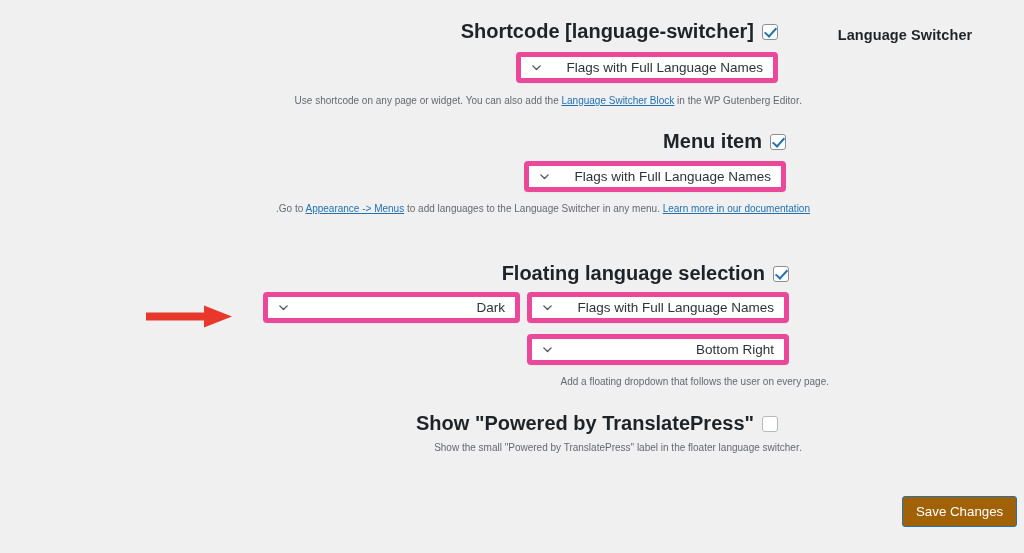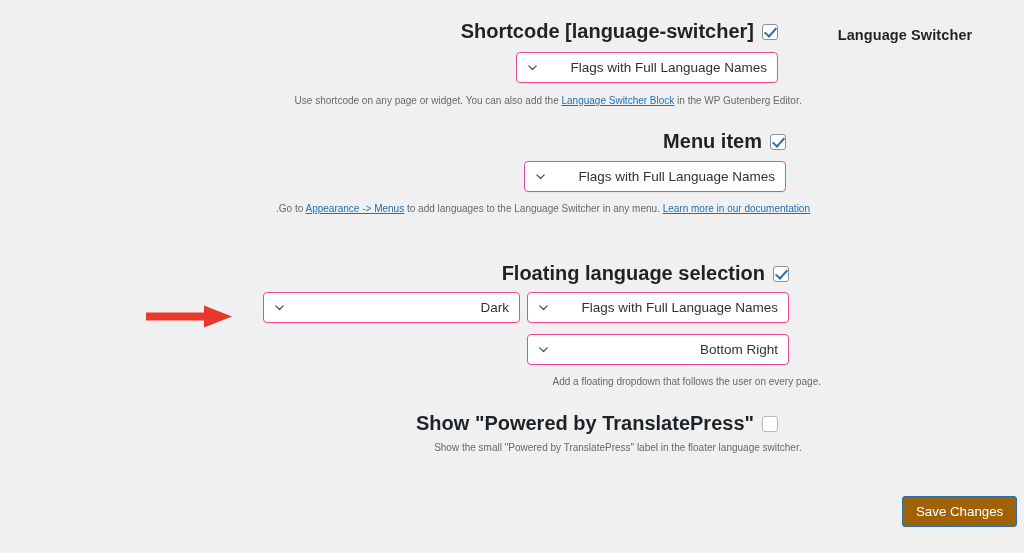--- a/index.html
+++ b/index.html
@@ -83,21 +83,21 @@
   }
   .cbx.plain {
     border-color: #b4b9be;
   }
 
   
   .sel {
     box-sizing: border-box;
     height: 31px;
     background: #fff;
-    border: 1px solid #ec4899;
+    border: 5px solid #ec4899;
     border-radius: 4px;
     display: flex;
     flex-direction: row;
     align-items: center;
     padding: 0 10px 0 9px;
     font-size: 13.5px;
     color: #2c3338;
     box-shadow: 0 1px 1px rgba(0,0,0,.03);
     position: relative;
   }
@@ -241,21 +241,21 @@
 
       <div class="sel" style="position:absolute; left:516px; top:72px; width:262px;">
         <span class="chev">
           <svg width="13" height="13" viewBox="0 0 16 16">
             <path d="M3.5 6 L8 10.5 L12.5 6" fill="none" stroke="#50575e" stroke-width="1.7" stroke-linecap="round" stroke-linejoin="round"></path>
           </svg>
         </span>
         <span class="sel-text">Bottom Right</span>
       </div>
 
-      <div class="desc" style="position:absolute; left:8px; top:109px; width:790px;">.Add a floating dropdown that follows the user on every page</div>
+      <div class="desc" style="position:absolute; left:16px; top:109px; width:790px;">.Add a floating dropdown that follows the user on every page</div>
     </div>
 
     <div class="blk" style="left:0; top:412px; width:790px;">
 
       <div class="row-label">
         <span class="cbx plain"></span>
         <span class="lbl-text">"Show "Powered by TranslatePress</span>
       </div>
 
       <div class="desc" style="position:absolute; left:0; top:25px; width:790px;">.Show the small "Powered by TranslatePress" label in the floater language switcher</div>

